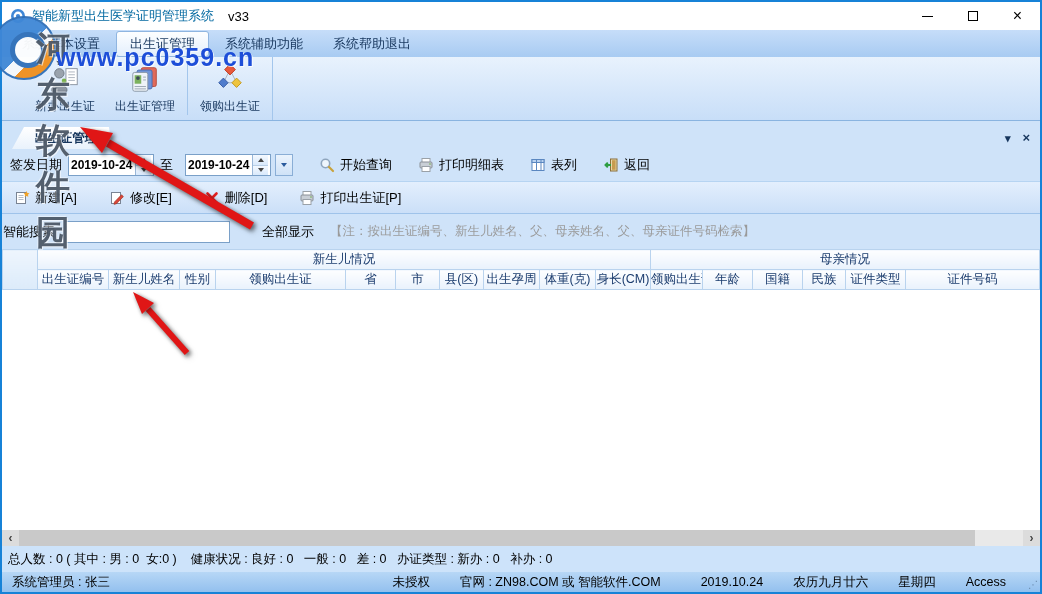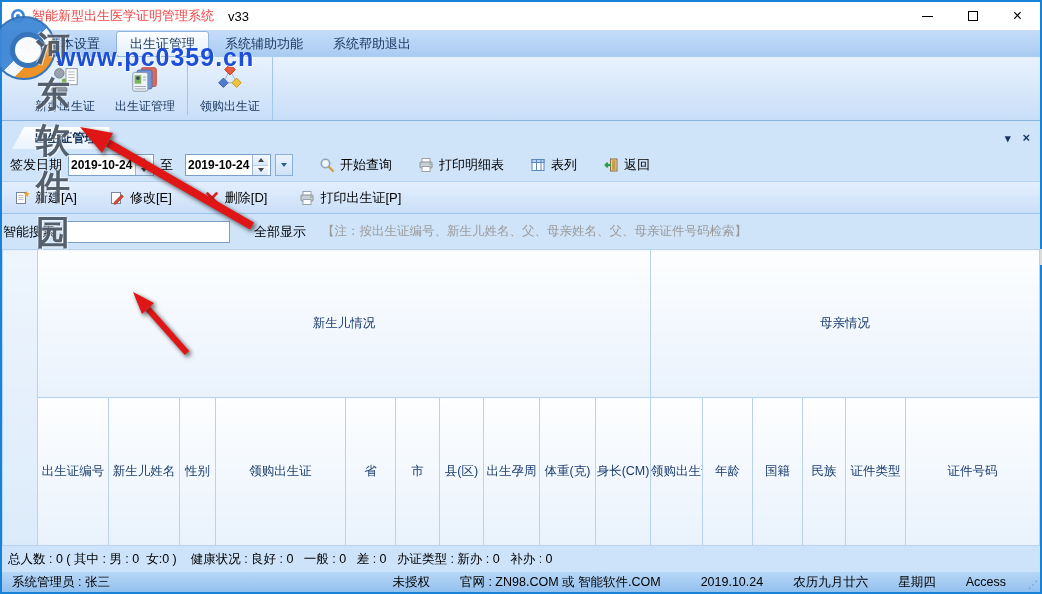--- a/index.html
+++ b/index.html
@@ -2,21 +2,21 @@
 <html><head>
 <meta charset="utf-8">
 <style>
   * { margin:0; padding:0; box-sizing:border-box; }
   html,body { width:1042px; height:594px; overflow:hidden; font-family:"Liberation Sans", sans-serif; }
   .window { position:relative; width:1042px; height:594px; border:2px solid #1782d7; background:#cfe3f9; display:flex; flex-direction:column; }
 
   
   .titlebar { height:28px; background:#ffffff; display:flex; align-items:center; padding-left:8px; flex:0 0 auto; }
   .app-icon { width:16px; height:16px; margin-right:6px; }
-  .title-text { font-size:13px; color:#ef4444; }
+  .title-text { font-size:13px; color:#0369a1; }
   .title-ver { font-size:13px; color:#000; margin-left:14px; }
   .win-controls { margin-left:auto; display:flex; height:100%; }
   .win-btn { width:45px; height:100%; display:flex; align-items:center; justify-content:center; cursor:default; }
   .glyph-min { width:11px; height:1px; background:#000; }
   .glyph-max { width:10px; height:10px; border:1px solid #000; }
   .glyph-close { font-size:16px; color:#000; line-height:1; }
 
   
   .menubar { height:27px; background:linear-gradient(#c6ddf9,#a8cbf2); display:flex; align-items:center; padding-left:6px; flex:0 0 auto; }
   .menu-item { font-size:13px; color:#17365d; padding:4px 14px; margin-right:2px; border-radius:3px; cursor:default; }
@@ -48,25 +48,25 @@
   .combo-btn { width:18px; height:22px; margin-left:4px; border:1px solid #8aaed6; background:linear-gradient(#eaf3fd,#cfe2f7); display:flex; align-items:center; justify-content:center; }
   .combo-btn .tri-down { border-top-color:#2a5b9d; }
   .tool-btn { display:flex; align-items:center; gap:5px; font-size:13px; color:#000; cursor:default; }
   .tool-btn svg { flex:0 0 auto; }
   .mlg { margin-left:26px; }
 
   .actions-row { height:33px; flex:0 0 auto; display:flex; align-items:center; gap:32px; padding-left:12px; background:linear-gradient(#e3effd,#cbdff8); border-top:1px solid #b6d4f2; border-bottom:1px solid #9fc3ea; font-size:13px; color:#000; }
 
   .search-row { height:35px; flex:0 0 auto; display:flex; align-items:center; padding-left:1px; font-size:13px; color:#000; }
   .search-input { width:165px; height:22px; border:1px solid #7aa0c8; margin-left:10px; font-size:13px; padding:0 4px; font-family:"Liberation Sans",sans-serif; }
-  .show-all { margin-left:24px; }
+  .show-all { margin-left:32px; }
   .search-note { margin-left:16px; color:#9a9a9a; font-size:12.5px; }
 
   
-  .grid { flex:1 1 auto; display:flex; flex-direction:row; min-height:0; }
+  .grid { flex:1 1 auto; display:flex; flex-direction:column; min-height:0; }
   table.grid-head { width:100%; border-collapse:collapse; table-layout:fixed; flex:0 0 auto; }
   table.grid-head td { border:1px solid #b9d3ee; background:linear-gradient(#fdfeff,#e9f2fc); color:#1b3c6e; font-size:12.5px; text-align:center; height:20px; overflow:hidden; white-space:nowrap; }
   table.grid-head td.ind { background:linear-gradient(#eef5fd,#dcebfa); }
   .grid-body { flex:1 1 auto; background:#ffffff; }
   .hscroll { height:16px; flex:0 0 auto; background:#e9e9e9; display:flex; align-items:stretch; }
   .hs-btn { width:17px; background:#dcdcdc; color:#444; font-size:12px; font-weight:bold; display:flex; align-items:center; justify-content:center; line-height:1; }
   .hs-thumb { width:956px; background:#c9c9c9; }
   .hs-track { flex:1; }
 
   .summary { height:26px; flex:0 0 auto; background:#cde3fa; font-size:12.5px; color:#000; display:flex; align-items:center; padding-left:6px; white-space:pre; }

